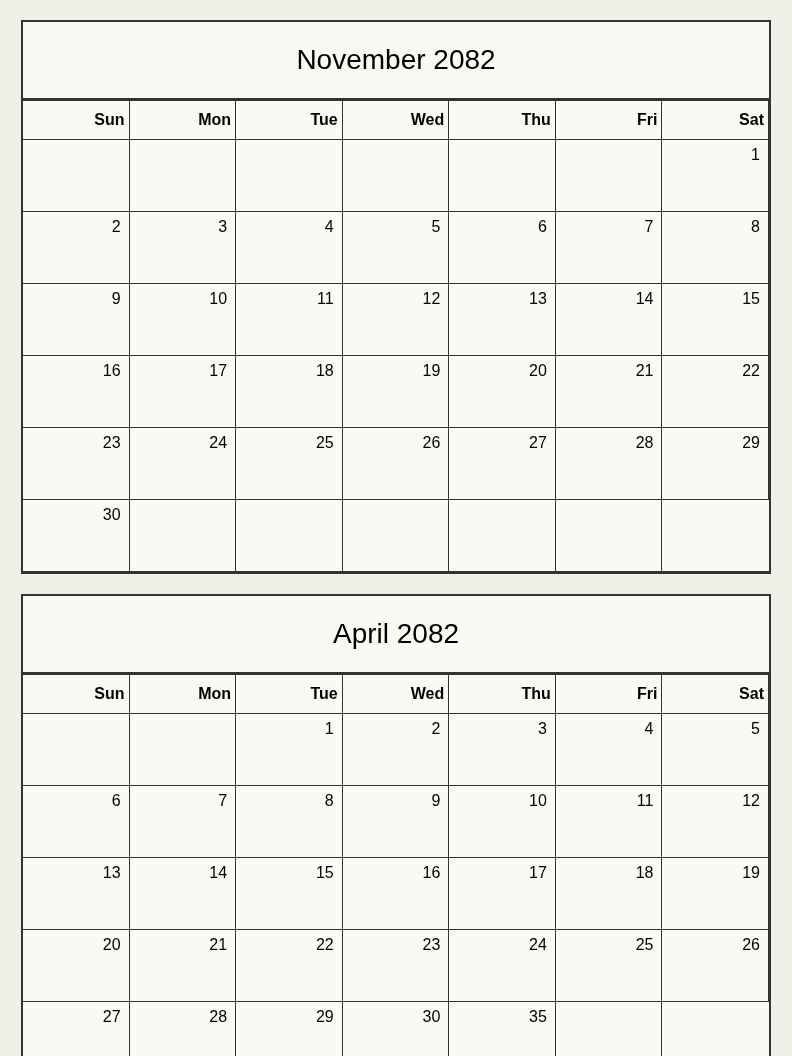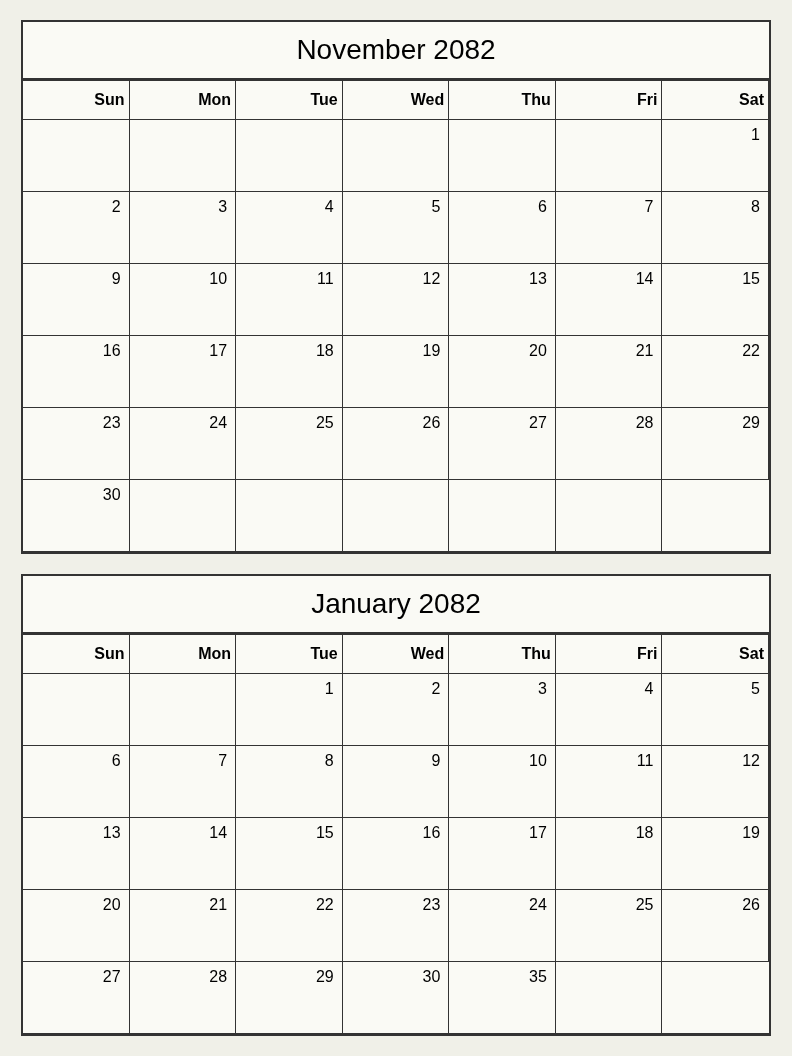--- a/index.html
+++ b/index.html
@@ -27,21 +27,21 @@
     .calendar {
       background: #fafaf5;
       border: 2px solid #333;
       width: 100%;
     }
 
     .calendar-title {
       text-align: center;
       font-size: 28px;
       font-weight: normal;
-      padding: 12px;
+      padding: 22px;
       border-bottom: 2px solid #333;
       background: #fafaf5;
     }
 
     .calendar-grid {
       display: grid;
       grid-template-columns: repeat(7, 1fr);
       border-top: none;
     }
 
@@ -141,21 +141,21 @@
       <div class="day-cell row-last empty"></div>
       <div class="day-cell row-last empty"></div>
       <div class="day-cell row-last empty"></div>
       <div class="day-cell row-last empty"></div>
     </div>
   </div>
 </div>
 
 <div class="calendar-container">
   <div class="calendar">
-    <div class="calendar-title">January 2082</div>
+    <div class="calendar-title">April 2082</div>
     <div class="calendar-grid">
 
       <div class="day-header">Sun</div>
       <div class="day-header">Mon</div>
       <div class="day-header">Tue</div>
       <div class="day-header">Wed</div>
       <div class="day-header">Thu</div>
       <div class="day-header">Fri</div>
       <div class="day-header">Sat</div>
 

